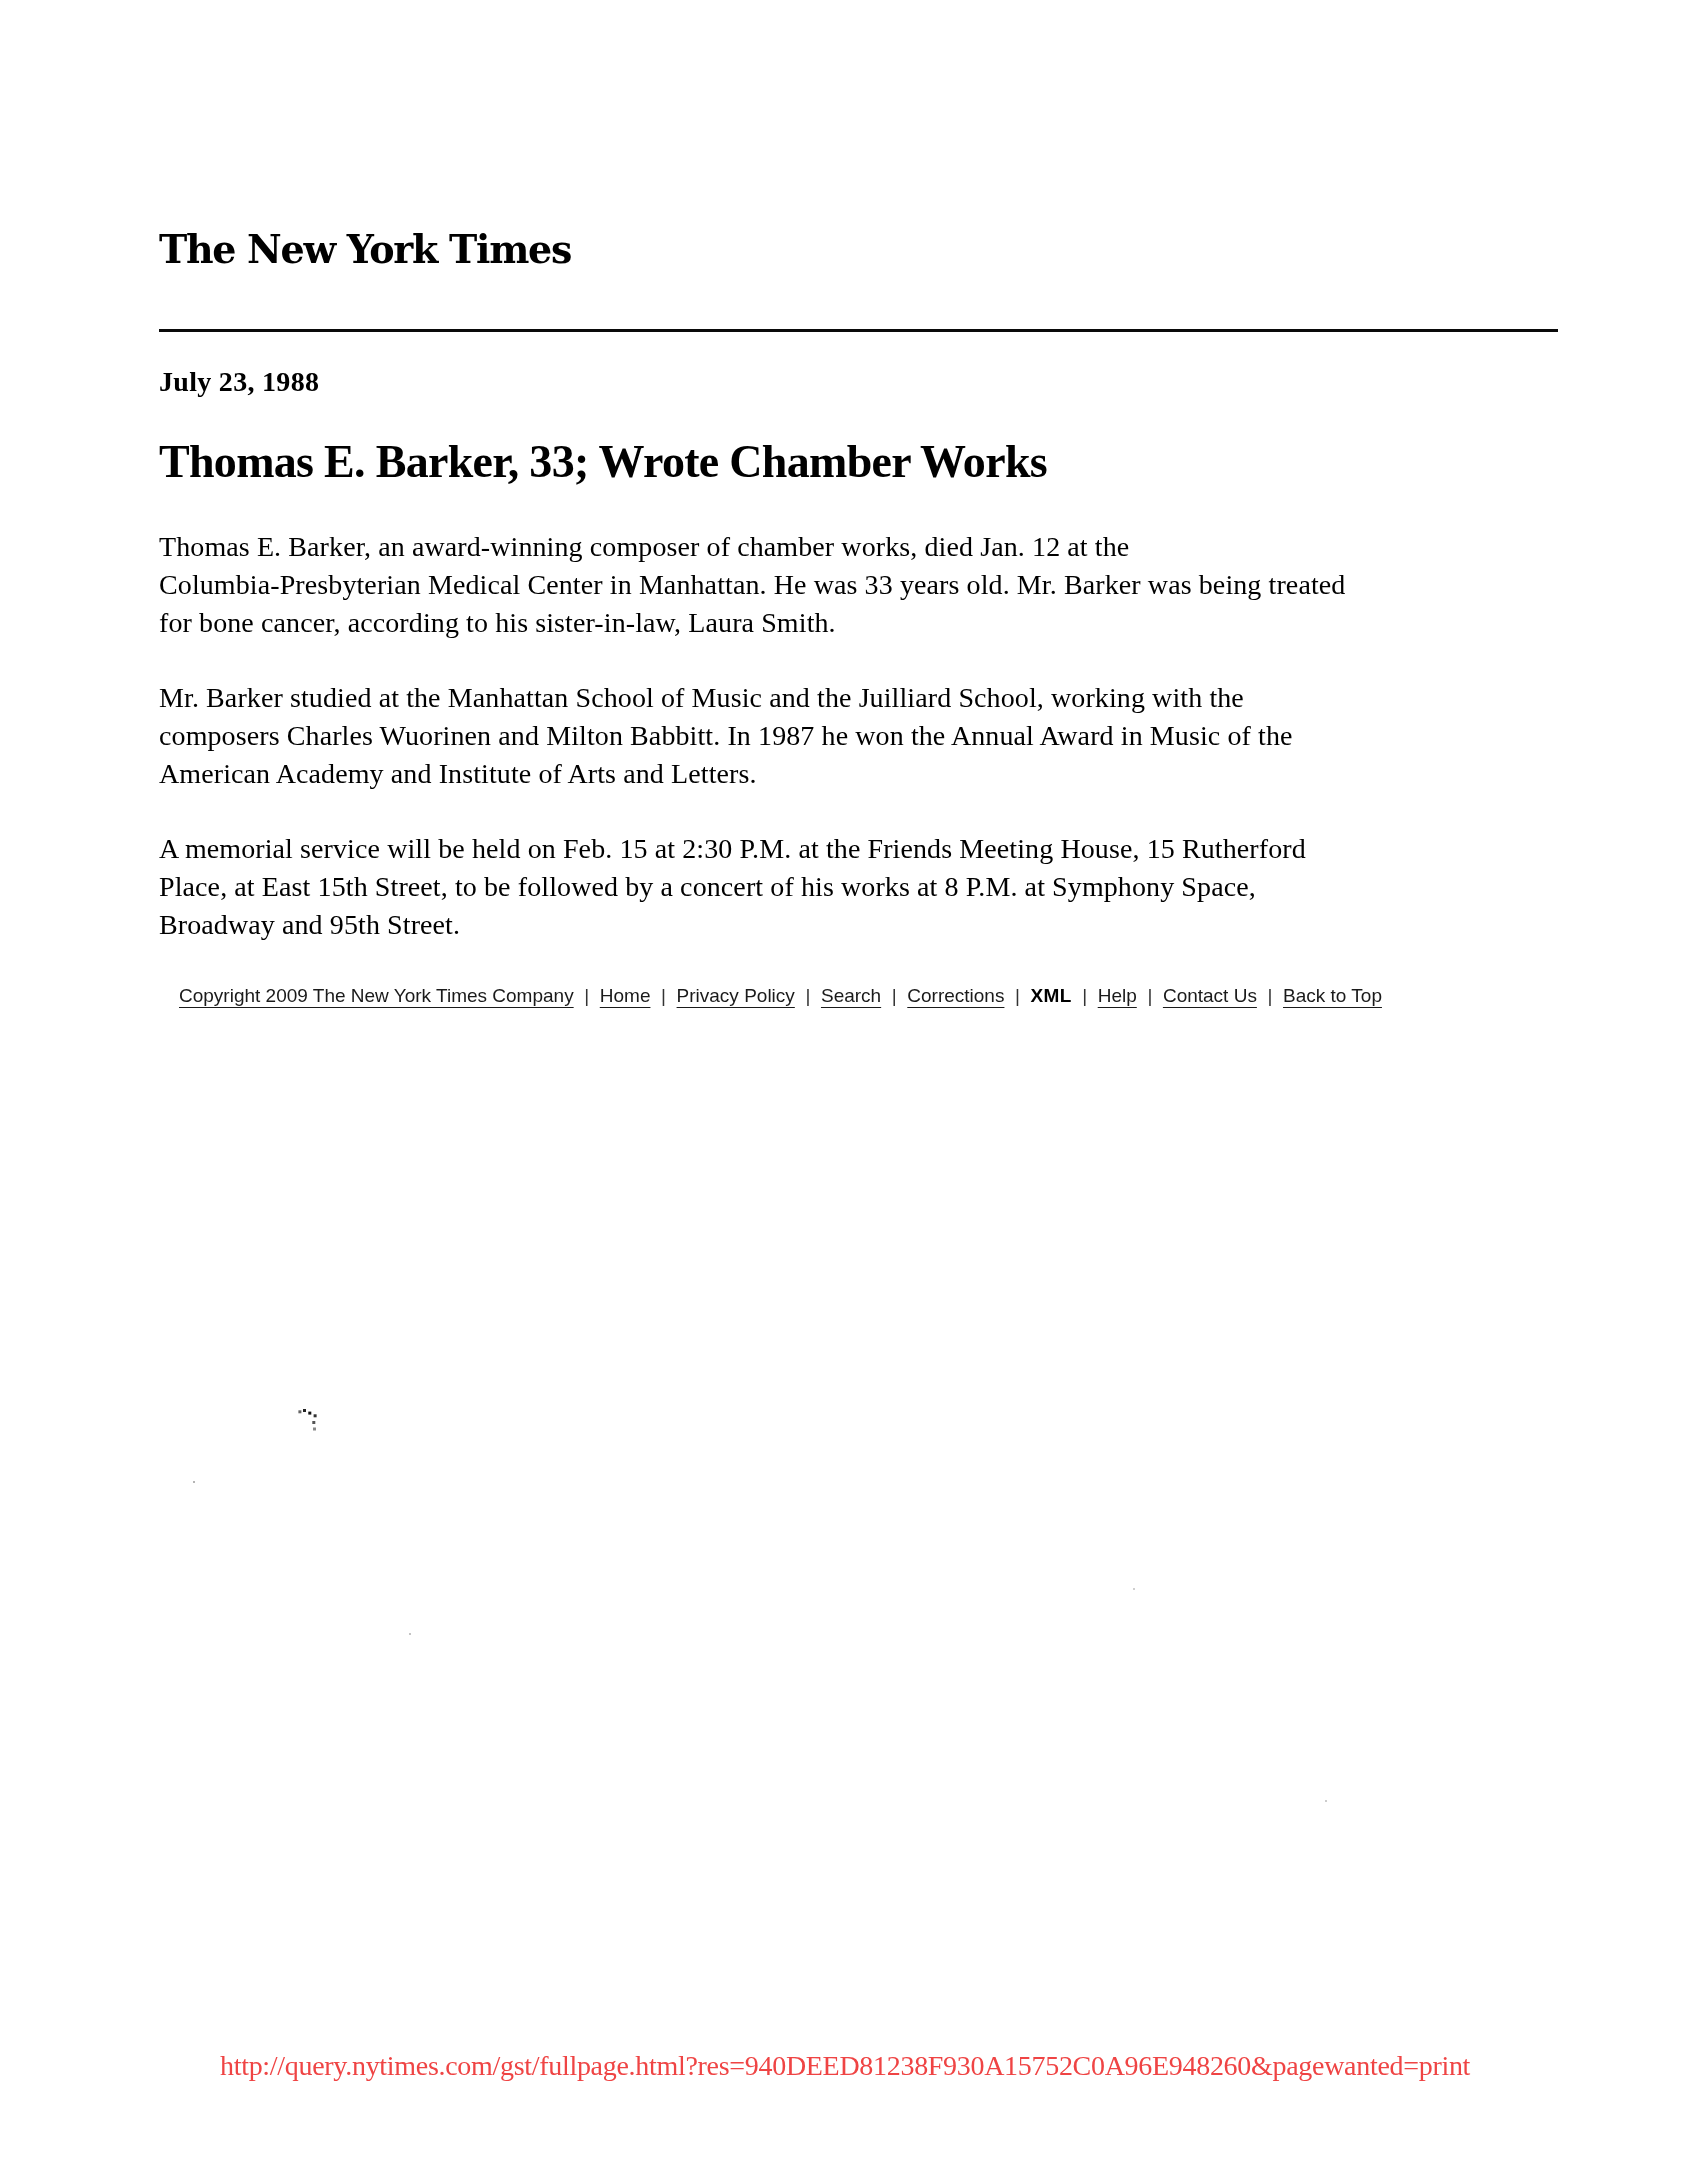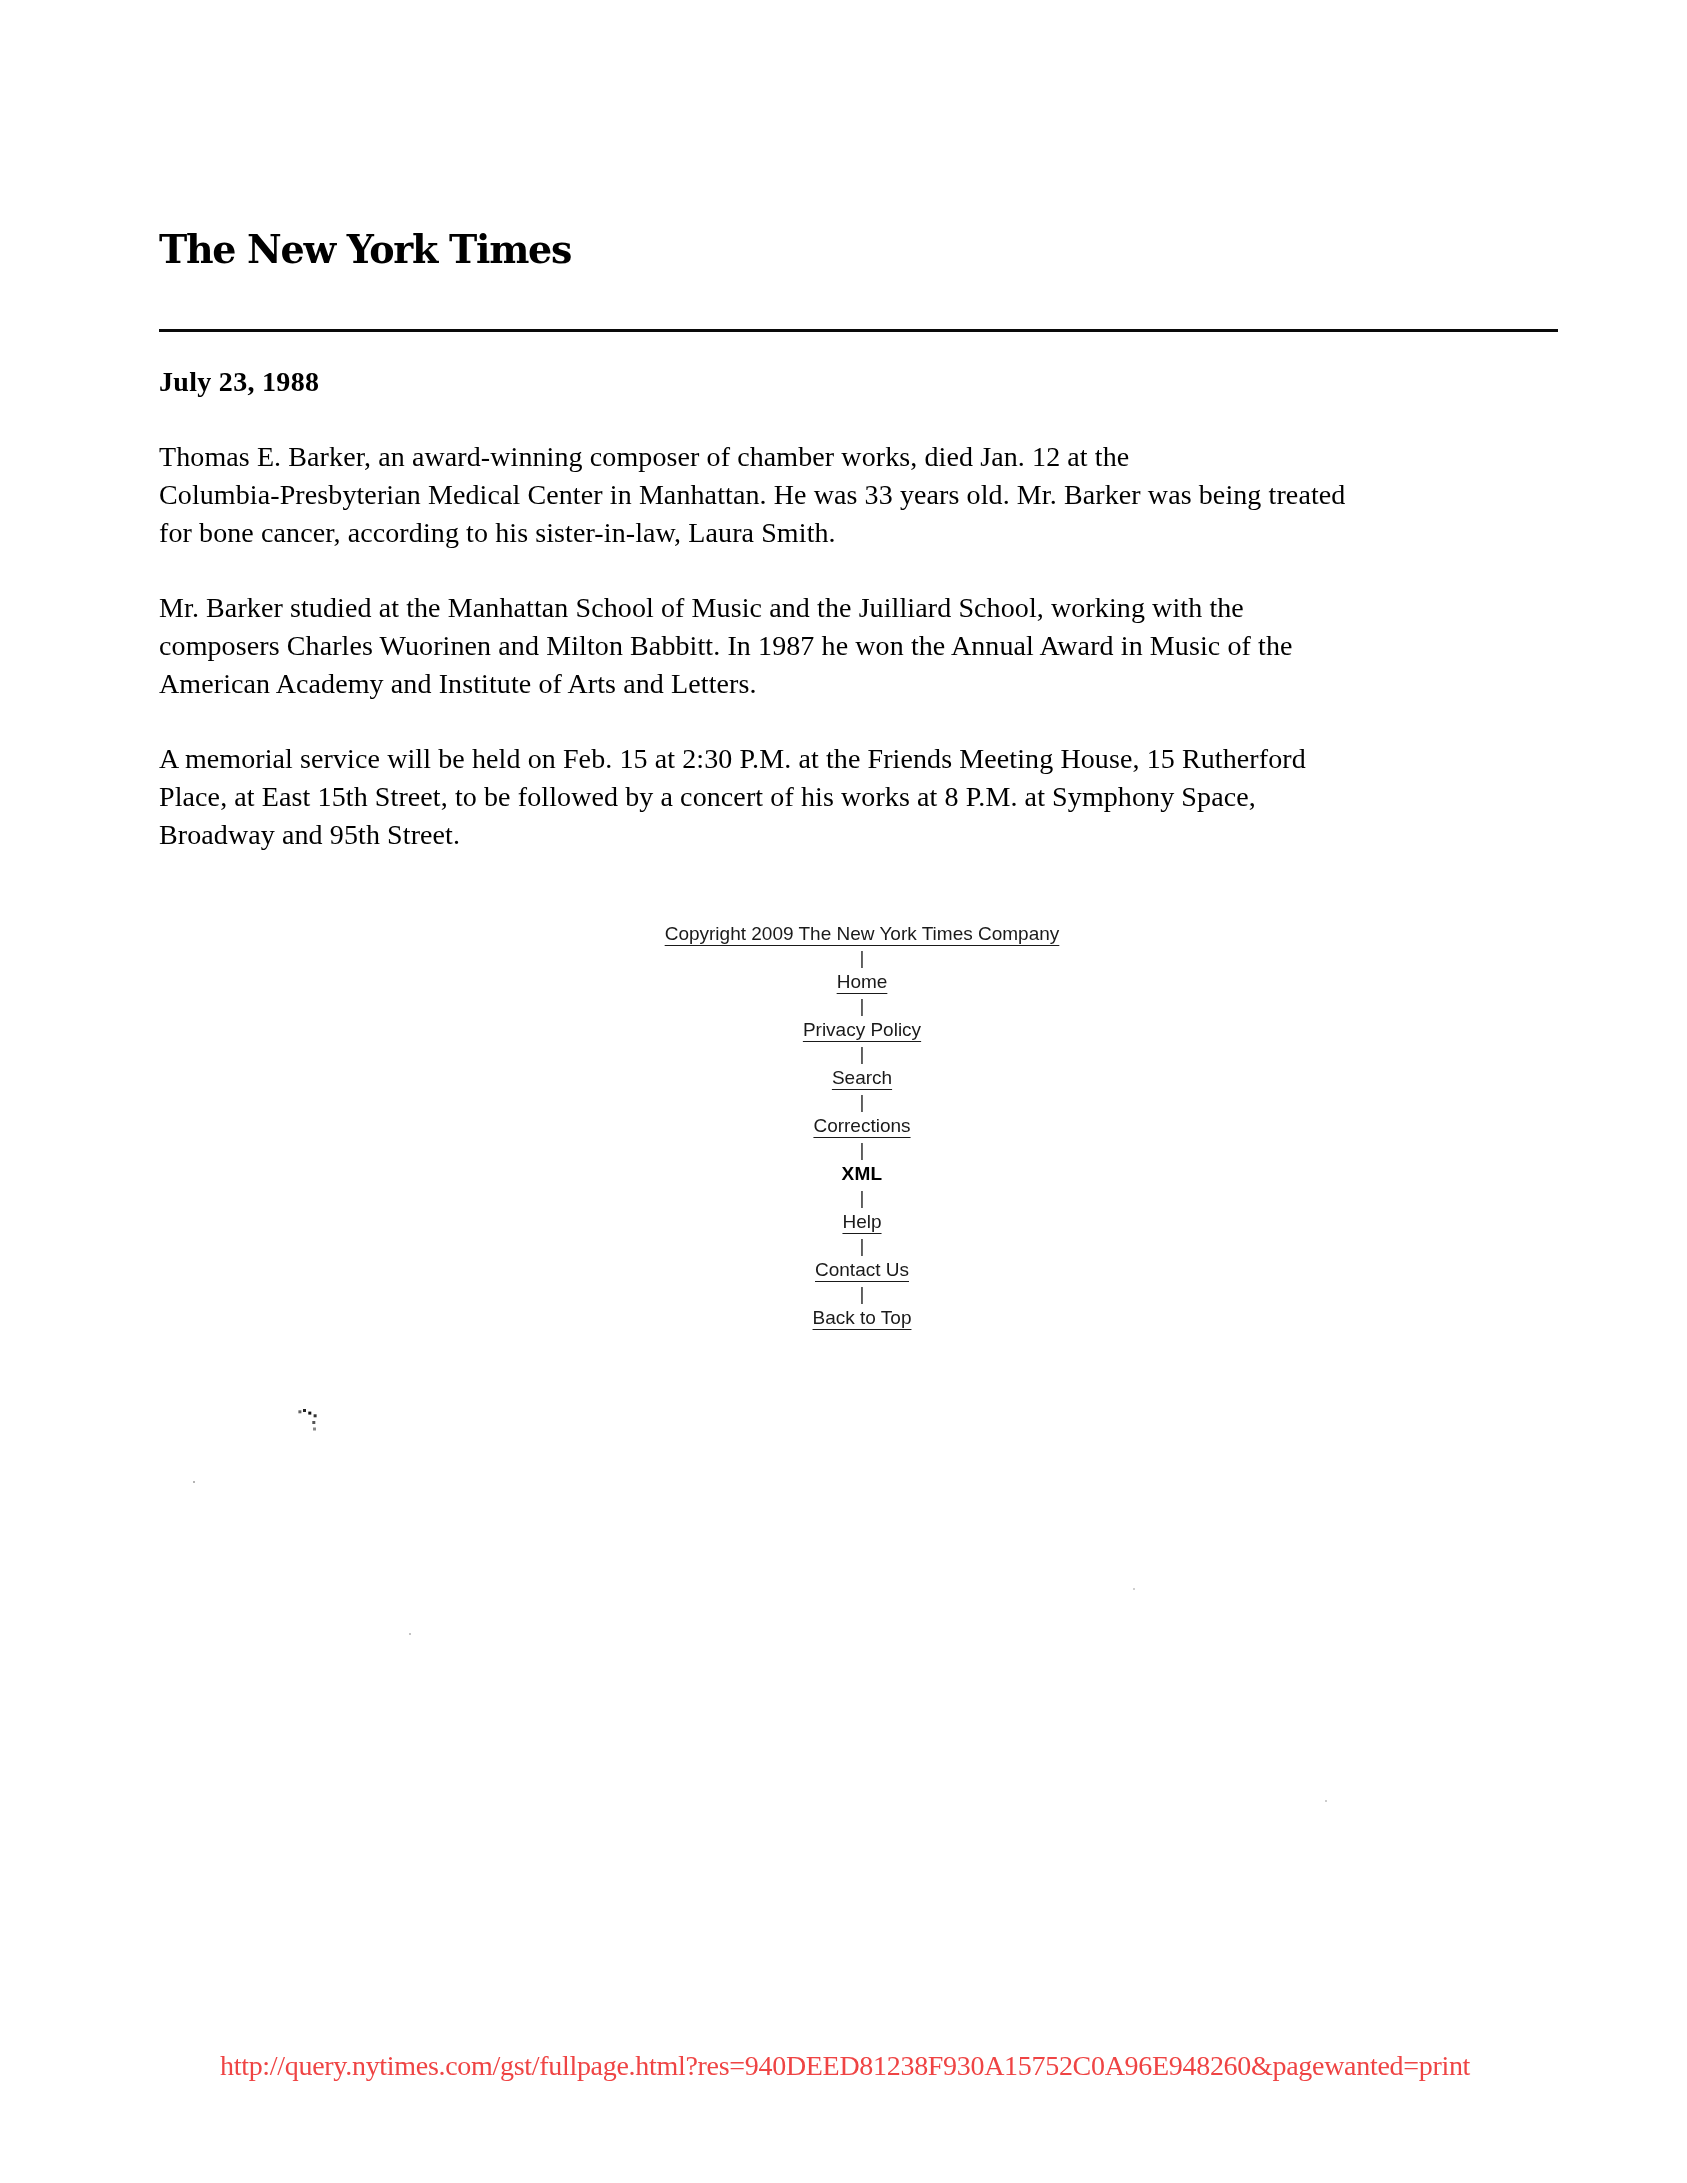--- a/index.html
+++ b/index.html
@@ -51,30 +51,29 @@
   }
   .body-text p {
     font-size: 28px;
     line-height: 38px;
     margin: 0 0 37px 0;
     white-space: pre-line;
     letter-spacing: 0.1px;
   }
   .body-text p:first-child { margin-top: 40px; }
   .footer {
-    margin-top: 68px;
+    margin-top: 40px;
     margin-left: 20px;
     font-family: "Liberation Sans", sans-serif;
     font-size: 19px;
     line-height: 24px;
     color: #1a1a1a;
     display: flex;
-    align-items: center;
+    align-items: flex-start;
     white-space: nowrap;
-    flex-direction: column;
   }
   .footer a {
     color: #1a1a1a;
     text-decoration: underline;
     text-decoration-thickness: 1.3px;
     text-underline-offset: 4.6px;
     cursor: pointer;
   }
   .footer .sep {
     margin: 0 10.6px;
@@ -113,20 +112,21 @@
 <body>
 
 <div class="page">
 
   <div class="logo">The New York Times</div>
 
   <div class="rule"></div>
 
   <div class="date">July 23, 1988</div>
 
+  <h1 class="headline">Thomas E. Barker, 33; Wrote Chamber Works</h1>
 
   <div class="body-text">
     <p>Thomas E. Barker, an award-winning composer of chamber works, died Jan. 12 at the
 Columbia-Presbyterian Medical Center in Manhattan. He was 33 years old. Mr. Barker was being treated
 for bone cancer, according to his sister-in-law, Laura Smith.</p>
     <p>Mr. Barker studied at the Manhattan School of Music and the Juilliard School, working with the
 composers Charles Wuorinen and Milton Babbitt. In 1987 he won the Annual Award in Music of the
 American Academy and Institute of Arts and Letters.</p>
     <p>A memorial service will be held on Feb. 15 at 2:30 P.M. at the Friends Meeting House, 15 Rutherford
 Place, at East 15th Street, to be followed by a concert of his works at 8 P.M. at Symphony Space,

